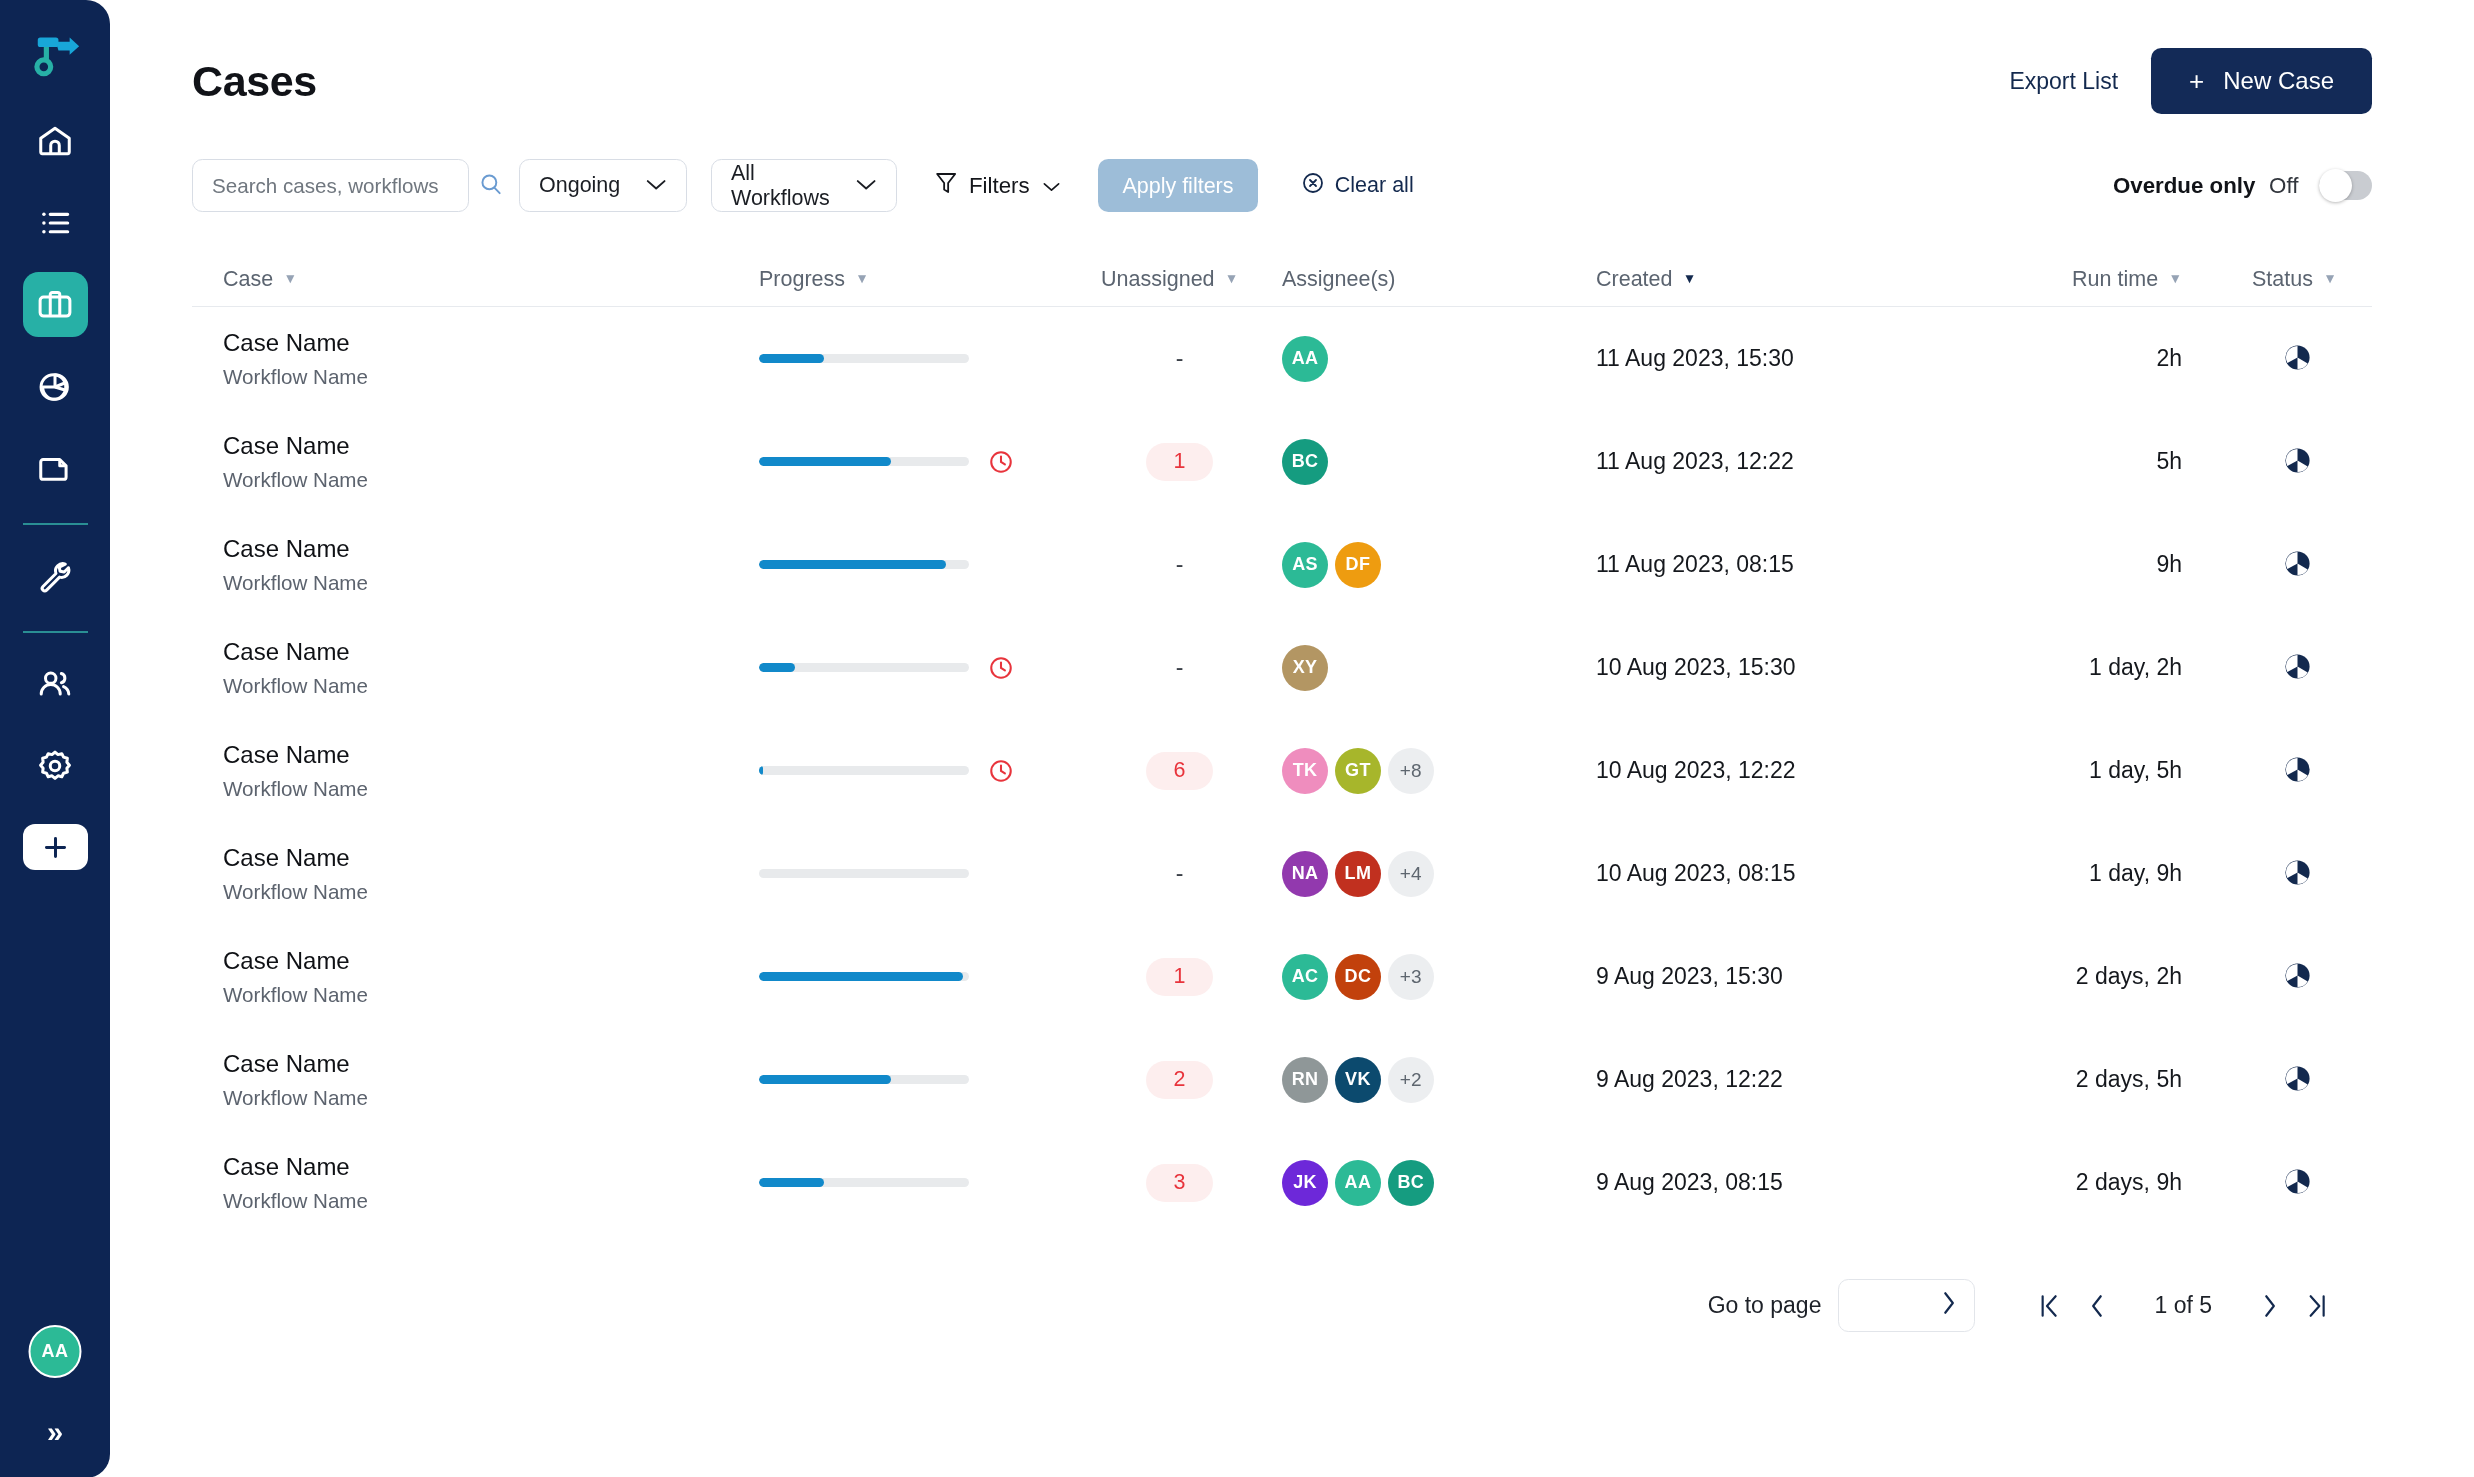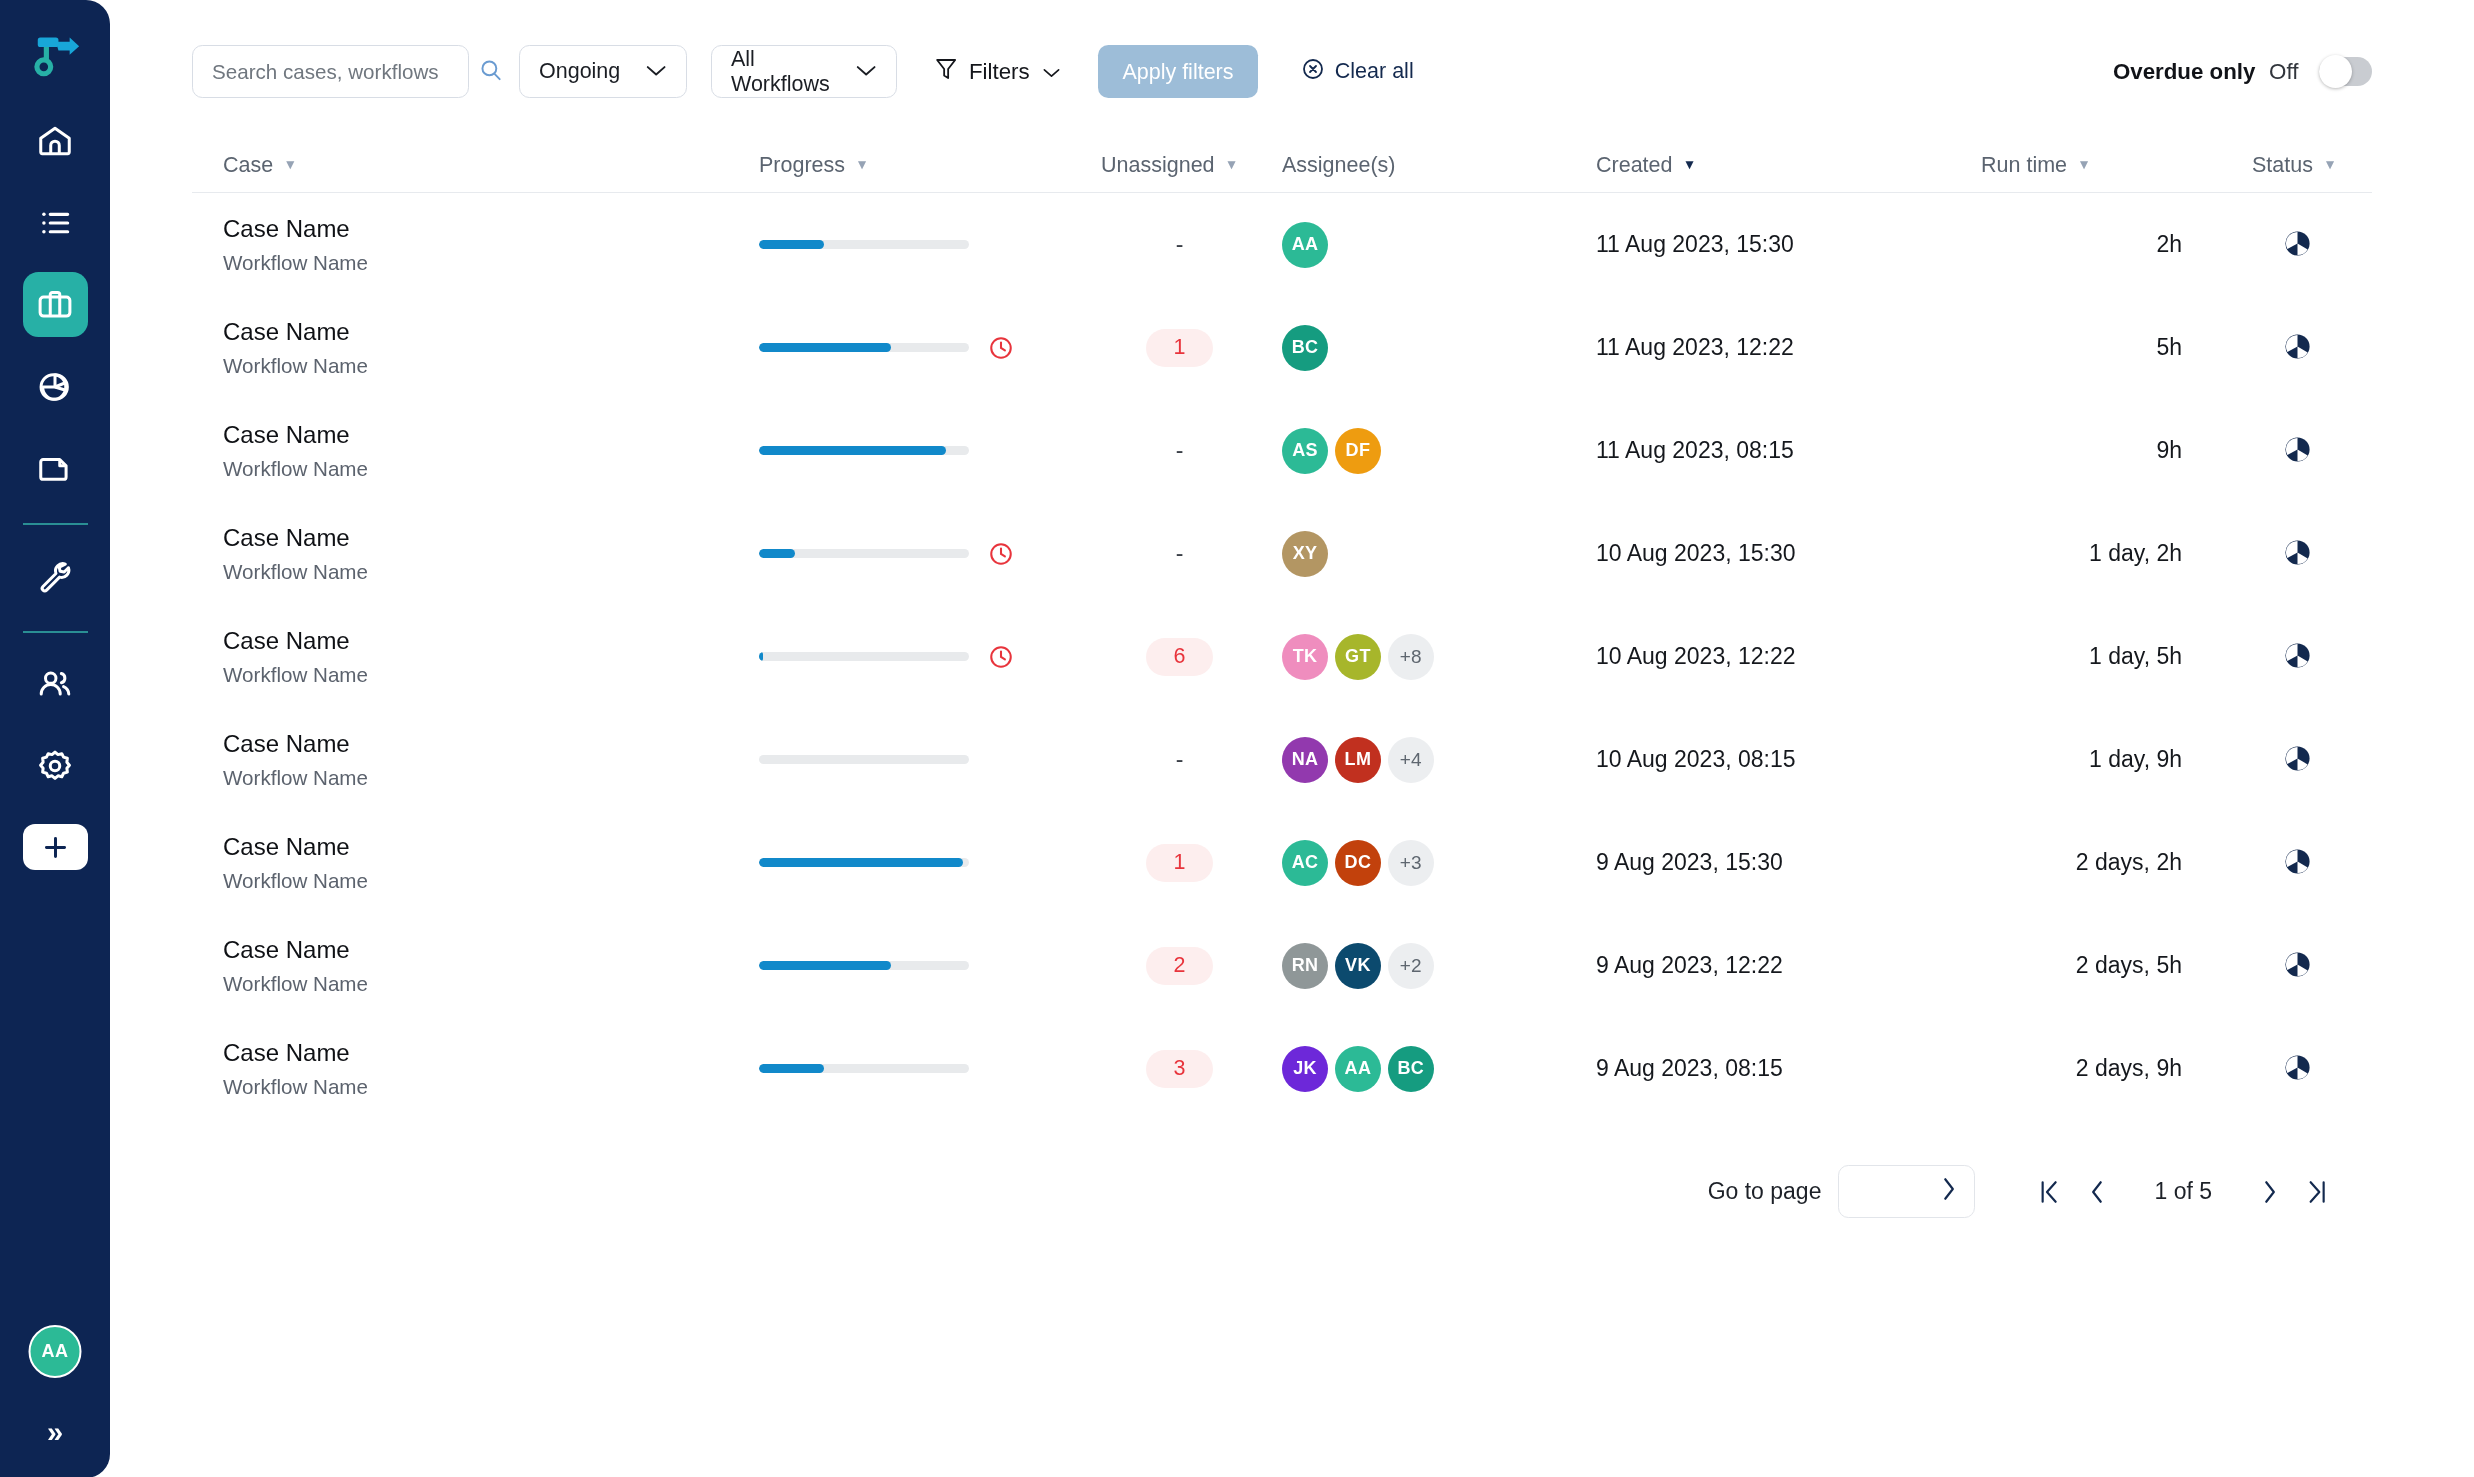--- a/index.html
+++ b/index.html
@@ -201,21 +201,21 @@
 
   .c-case     { width: 567px; padding-left: 31px; }
   .c-progress { width: 318px; }
   .c-unassigned { width: 205px; display: flex; justify-content: center; }
   .c-assignee { width: 314px; }
   .c-created  { width: 328px; }
   .c-runtime  { width: 258px; display: flex; justify-content: flex-end; }
   .c-status   { width: 180px; display: flex; justify-content: flex-end; padding-right: 50px; }
 
   .thead .c-unassigned { justify-content: flex-start; padding-left: 24px; }
-  .thead .c-runtime { justify-content: flex-start; padding-left: 57px; }
+  .thead .c-runtime { justify-content: flex-end; padding-left: 57px; }
   .thead .c-status { justify-content: flex-start; padding-left: 70px; padding-right: 0; }
 
   .case-name { font-size: 24px; font-weight: 400; color: #0f1115; line-height: 1.25; }
   .wf-name { font-size: 20.6px; color: #5c636e; margin-top: 6.9px; }
 
   .progress-cell { display: flex; align-items: center; gap: 19px; }
   .bar {
     width: 210px; height: 9.5px;
     background: #e8eaec;
     border-radius: 5.2px;
@@ -365,20 +365,30 @@
         </svg>
       </div>
     </nav>
 
     <div class="sb-avatar">AA</div>
     <div class="sb-expand">»</div>
   </aside>
 
   <main class="main">
 
+    <div class="page-header">
+      <h1 class="page-title">Cases</h1>
+      <div class="header-actions">
+        <a class="export-link">Export List</a>
+        <button class="new-case-btn">
+          <span class="plus-glyph">+</span>
+          <span>New Case</span>
+        </button>
+      </div>
+    </div>
 
     <div class="filter-bar">
 
       <div class="search-box">
         <input type="text" placeholder="Search cases, workflows" style="">
         <span>
           <svg width="26" height="26" viewBox="0 0 24 24" fill="none" stroke="#6a9bd1" stroke-width="1.8" stroke-linecap="round">
             <circle cx="10.5" cy="10.5" r="6.4"></circle>
             <path d="M15.3 15.6 L20 20.4"></path>
           </svg>

